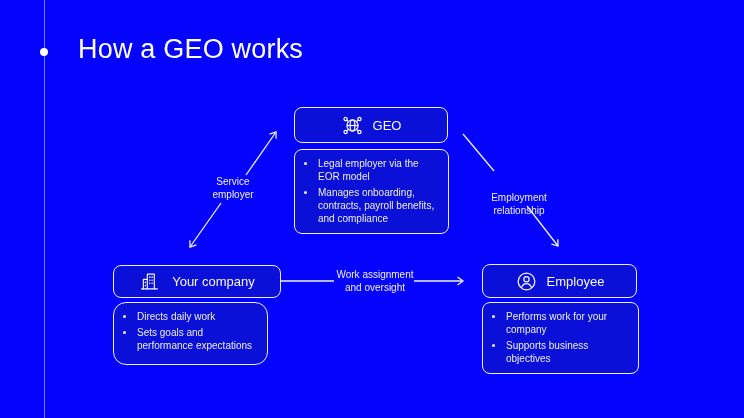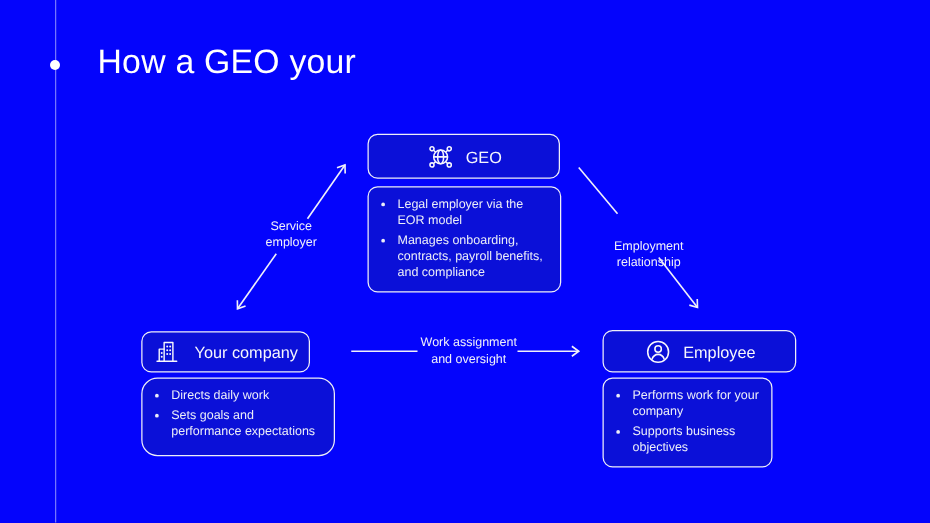--- a/index.html
+++ b/index.html
@@ -55,43 +55,43 @@
   }
   .node-detail ul { margin: 0; padding-left: 14px; }
   .node-detail li {
     font-size: 10px; line-height: 13px; color: #eceef8;
     padding-left: 1px;
   }
   .node-detail li + li { margin-top: 3px; }
 
   .geo-header      { left: 294px; top: 107px; width: 154px; height: 36px; }
   .geo-detail      { left: 294px; top: 149px; width: 155px; min-height: 74px; }
-  .company-header  { left: 113px; top: 265px; width: 135px; height: 33px; gap: 12px; }
+  .company-header  { left: 113px; top: 265px; width: 168px; height: 33px; gap: 12px; }
   .company-detail  { left: 113px; top: 302px; width: 155px; min-height: 63px; border-radius: 13px; }
   .employee-header { left: 482px; top: 264px; width: 155px; height: 34px; }
-  .employee-detail { left: 482px; top: 302px; width: 136px; min-height: 67px; }
+  .employee-detail { left: 482px; top: 302px; width: 157px; min-height: 67px; }
 
   .connector-label {
     position: absolute;
     font-size: 10px; line-height: 12.5px;
     text-align: center; color: #f0f0fa;
   }
   .service-label    { left: 201px; top: 176px; width: 64px; }
   .employment-label { left: 485px; top: 192px; width: 68px; }
   .work-label       { left: 330px; top: 269px; width: 90px; }
 </style>
 </head>
 <body>
 
 <div class="slide">
 
   <div class="accent-line"></div>
   <div class="accent-dot"></div>
 
-  <h1 class="title">How a GEO your</h1>
+  <h1 class="title">How a GEO works</h1>
 
   <svg class="overlay" width="744" height="418">
     <defs>
       <marker id="ah" markerUnits="userSpaceOnUse" markerWidth="10" markerHeight="10" refX="6.5" refY="5" orient="auto">
         <path d="M1 1 L6.5 5 L1 9" fill="none" stroke="#f0f0fa" stroke-width="1.3"></path>
       </marker>
     </defs>
     <g stroke="#f0f0fa" stroke-width="1.3" fill="none">
 
       <line x1="246" y1="175" x2="276" y2="132" marker-end="url(#ah)"></line>

